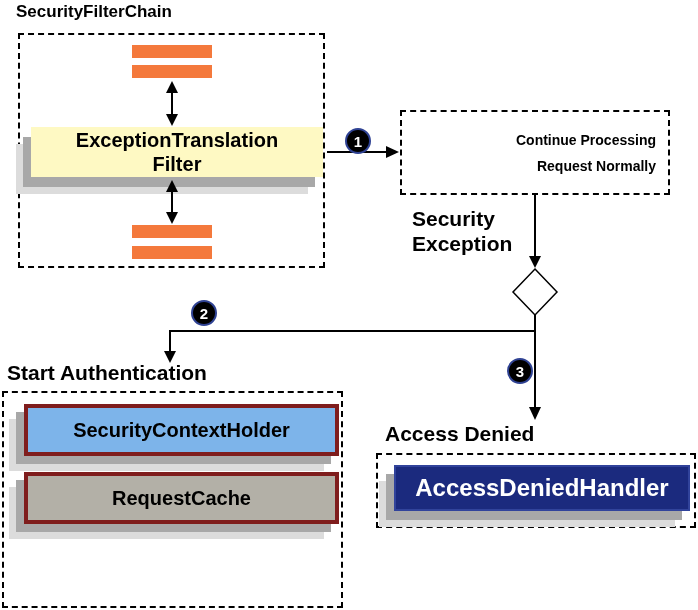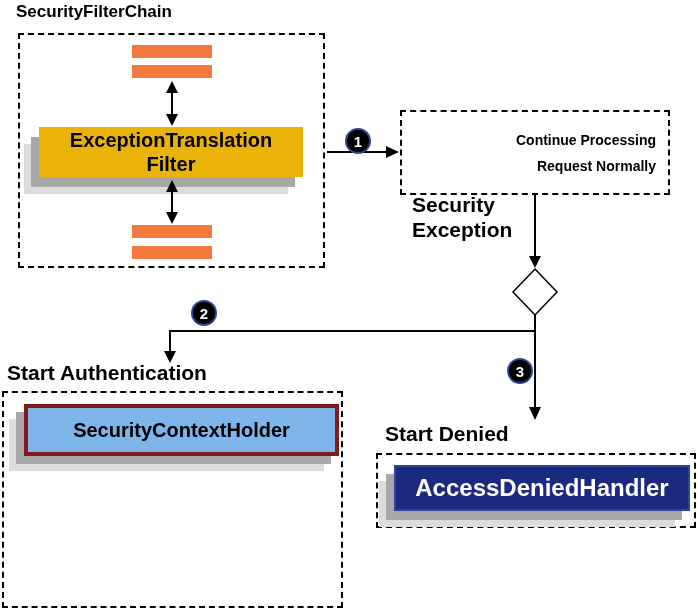--- a/index.html
+++ b/index.html
@@ -33,23 +33,23 @@
   }
   .multiline { white-space: pre-line; }
   .orange-bar {
     position: absolute;
     width: 80px;
     height: 13px;
     background: #f4793c;
   }
   .filter-box {
     position: absolute;
-    left: 39px; top: 127px;
-    width: 264px; height: 50px;
-    background: #eab308;
+    left: 31px; top: 127px;
+    width: 292px; height: 50px;
+    background: #fef9c3;
     display: flex; align-items: center; justify-content: center;
     text-align: center;
     font-size: 20px; line-height: 24px;
     box-shadow: -8px 10px 0 #a8a8a8, -15px 17px 0 #dcdcdc;
   }
   .continue-box {
     position: absolute;
     left: 400px; top: 110px;
     width: 270px; height: 85px;
     border: 2px dashed #000;
@@ -114,30 +114,31 @@
   <div class="orange-bar" style="left:132px; top:65px;"></div>
   <div class="orange-bar" style="left:132px; top:225px;"></div>
   <div class="orange-bar" style="left:132px; top:246px;"></div>
 
   <div class="filter-box multiline">ExceptionTranslation
 Filter</div>
 
   <div class="continue-box multiline">Continue Processing
 Request Normally</div>
 
-  <div class="section-label multiline" style="left:412px; top:192px; line-height:25px; white-space:pre-line;">Security
+  <div class="section-label multiline" style="left:412px; top:206px; line-height:25px; white-space:pre-line;">Security
 Exception</div>
 
   <div class="section-label" style="left:7px; top:361px;">Start Authentication</div>
 
   <div class="dashed-box" style="left:2px; top:391px; width:341px; height:217px;">
     <div class="chain-item fill-blue" style="top:11px;">SecurityContextHolder</div>
+    <div class="chain-item fill-gray" style="top:79px;">RequestCache</div>
   </div>
 
-  <div class="section-label" style="left:385px; top:422px;">Start Denied</div>
+  <div class="section-label" style="left:385px; top:422px;">Access Denied</div>
 
   <div class="dashed-box" style="left:376px; top:453px; width:320px; height:75px;">
     <div class="handler-box">AccessDeniedHandler</div>
   </div>
 
   <svg id="connectors" width="698" height="610" viewBox="0 0 698 610">
 
     <line x1="172" y1="90" x2="172" y2="117"></line>
     <polygon class="head" points="172,81 166,93 178,93"></polygon>
     <polygon class="head" points="172,126 166,114 178,114"></polygon>

